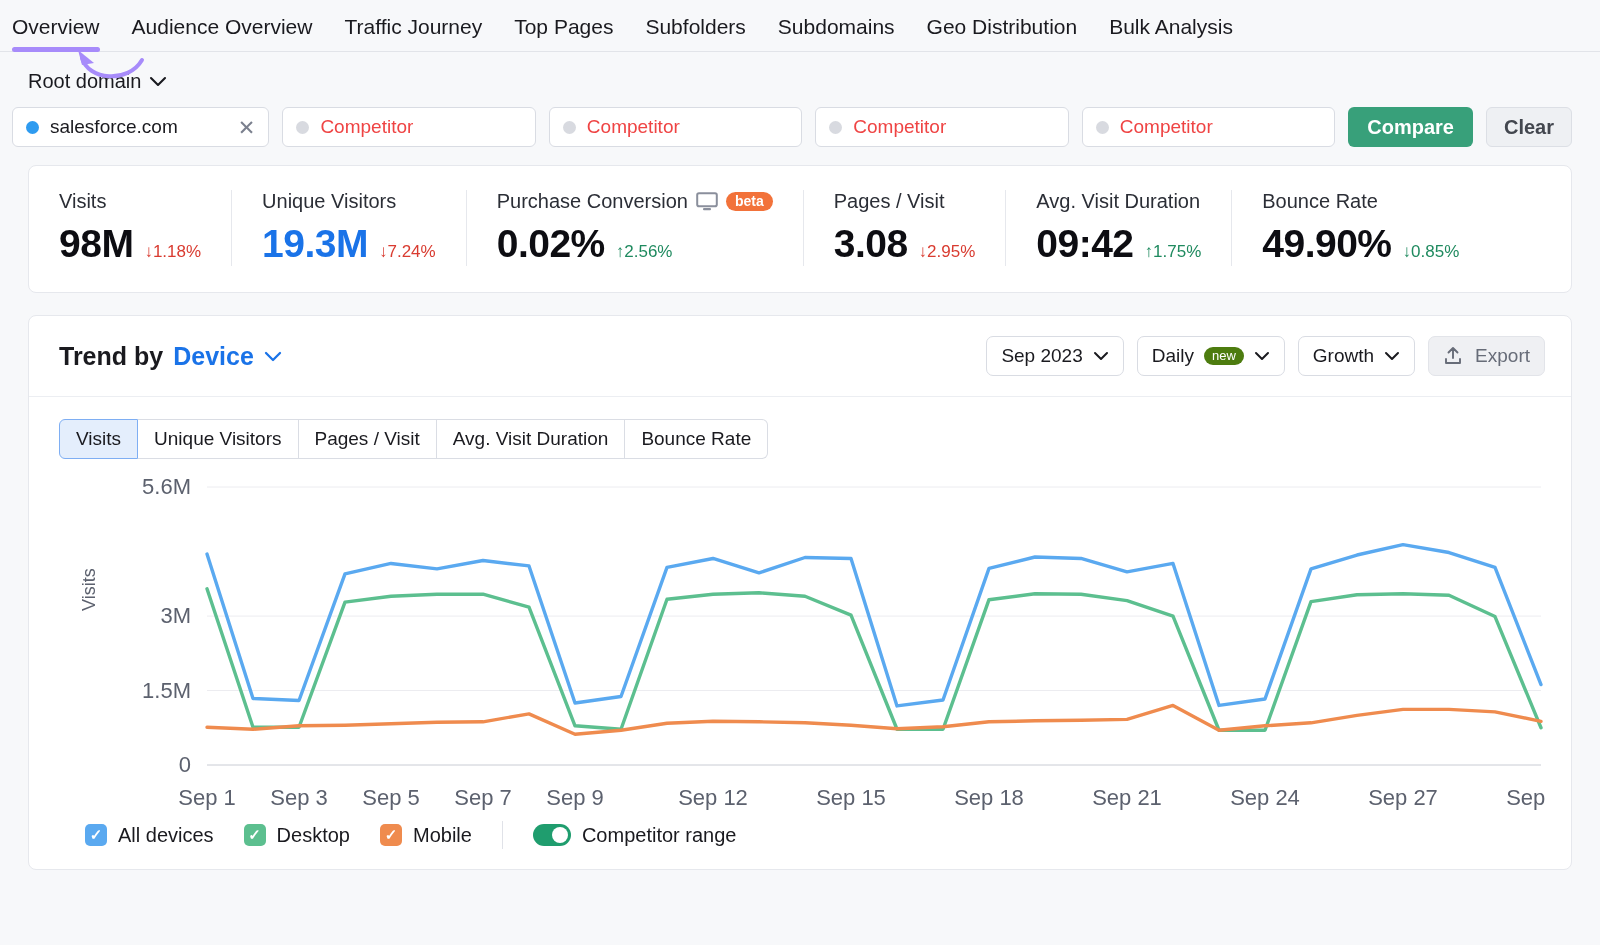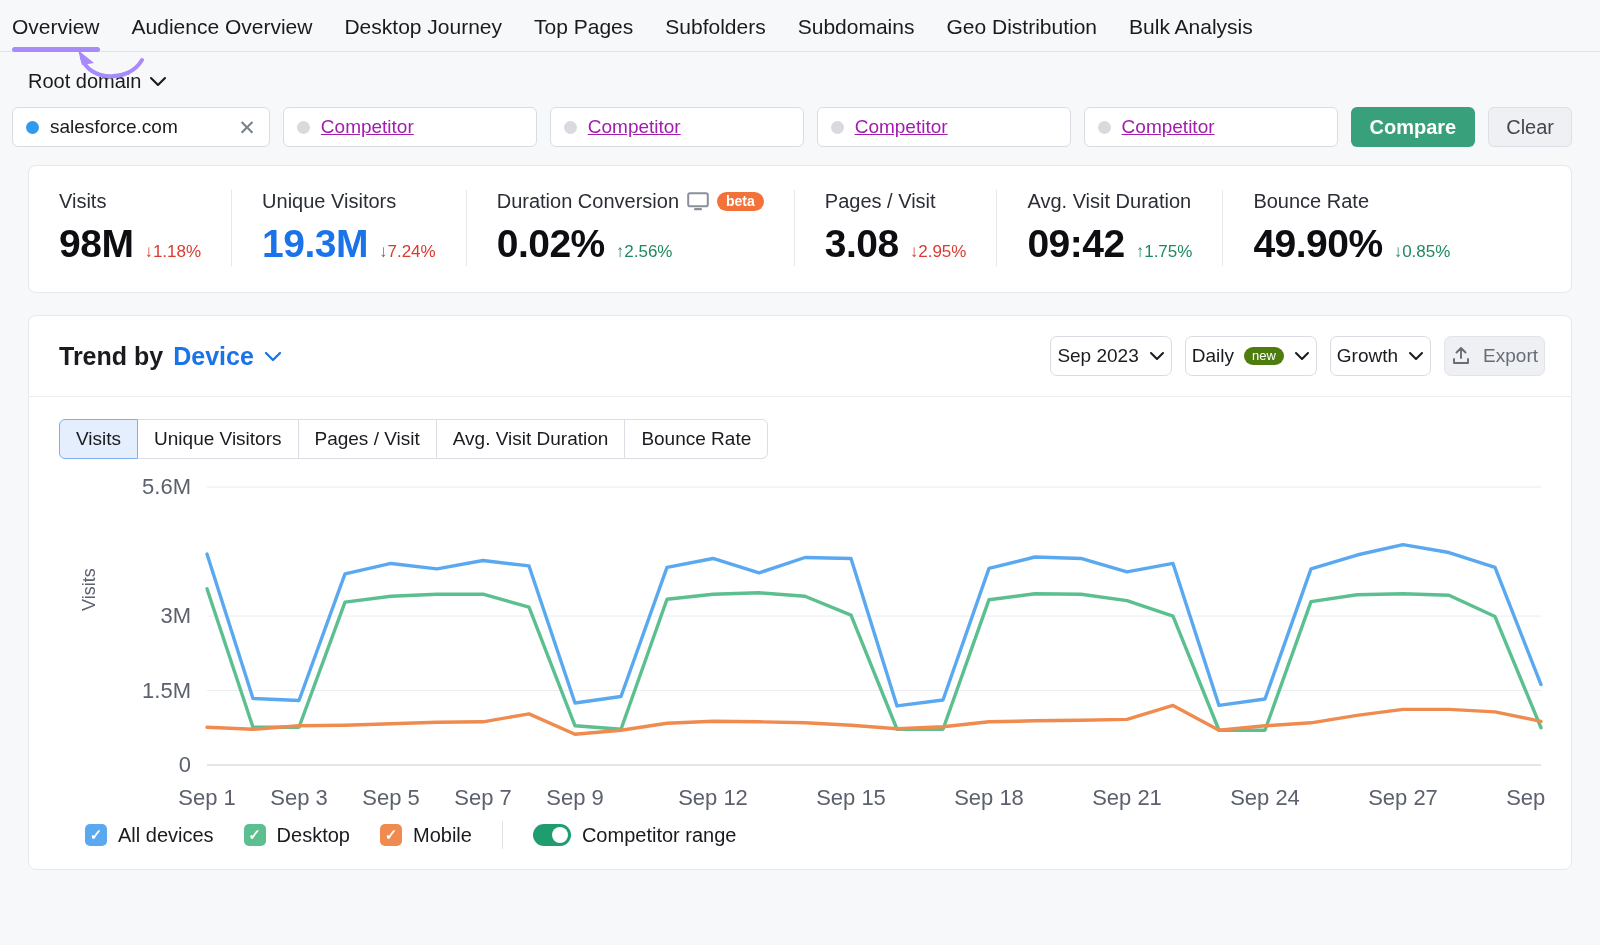--- a/index.html
+++ b/index.html
@@ -68,37 +68,37 @@
     padding: 0 13px;
     gap: 11px;
     cursor: text;
   }
   .compfield.first { width: 262px; }
   .compfield.empty { width: 258px; }
   .dot { width: 13px; height: 13px; border-radius: 50%; flex: 0 0 auto; }
   .dot.filled { background: #2e9bf0; }
   .dot.ghost  { background: #d8dae0; }
   .compval { font-size: 19px; color: #1a1a1f; flex: 1; }
-  .compph  { font-size: 19px; color: #a21caf; flex: 1; text-decoration: underline; }
+  .compph  { font-size: 19px; color: #ef4444; flex: 1; }
   .clear-x {
     font-size: 21px; color: #7b808e; line-height: 1;
     cursor: pointer; padding-left: 4px;
   }
   .btn-compare {
     height: 40px; padding: 0 19px;
     background: #38a07a; color: #fff;
     border: none; border-radius: 6px;
     font-size: 20px; font-weight: bold;
     font-family: inherit; cursor: pointer;
   }
   .btn-clear {
     height: 40px; padding: 0 17px;
     background: #eef0f3; color: #43474f;
     border: 1px solid #dcdfe5; border-radius: 6px;
-    font-size: 20px; font-family: inherit; cursor: pointer;
+    font-size: 20px; font-family: inherit; cursor: pointer; font-weight: bold;
   }
 
   
   .card {
     margin: 18px 28px 0 28px;
     background: #fff;
     border: 1px solid #e6e8ed;
     border-radius: 8px;
   }
   .metrics { display: flex; align-items: stretch; padding: 24px 0 26px 0; }
@@ -137,21 +137,21 @@
     display: flex; align-items: center; justify-content: space-between;
     padding: 20px 26px 20px 30px;
     border-bottom: 1px solid #eceef2;
   }
   .trendtitle { font-size: 25px; font-weight: bold; display:flex; align-items:center; gap:10px; }
   .trendtitle .blue { color: #1a73e8; }
   .ctrls { display: flex; align-items: center; gap: 13px; }
   .ctrl {
     height: 40px; border: 1px solid #d9dce3; border-radius: 7px;
     background: #fff; display: flex; align-items: center; gap: 10px;
-    padding: 0 6px; font-size: 19px; color: #1a1a1f; cursor: pointer;
+    padding: 0 14px; font-size: 19px; color: #1a1a1f; cursor: pointer;
     font-family: inherit;
   }
   .ctrl.export {
     background: #eff0f3; border-color: #e2e4e9; color: #676c78; gap: 12px;
   }
   .badge-new {
     background: #4d7c0f; color: #fff; font-size: 13px; font-weight: normal;
     border-radius: 9px; padding: 2px 8px 3px 8px; line-height: 1;
   }
 
@@ -201,21 +201,21 @@
     content: ""; position: absolute; top: 3px; right: 3px;
     width: 16px; height: 16px; border-radius: 50%; background: #fff;
   }
 </style>
 </head>
 <body>
 
 <div class="tabbar">
   <div class="tab active"><span>Overview</span></div>
   <div class="tab"><span>Audience Overview</span></div>
-  <div class="tab"><span>Desktop Journey</span></div>
+  <div class="tab"><span>Traffic Journey</span></div>
   <div class="tab"><span>Top Pages</span></div>
   <div class="tab"><span>Subfolders</span></div>
   <div class="tab"><span>Subdomains</span></div>
   <div class="tab"><span>Geo Distribution</span></div>
   <div class="tab"><span>Bulk Analysis</span></div>
 
   <svg class="arrow-annot" viewBox="0 0 78 40">
     <path d="M10 14 C 16 36, 56 40, 70 16" stroke="#a78bfa" stroke-width="4" fill="none" stroke-linecap="round"></path>
     <path d="M6 6 L22 19 L10 21 Z" fill="#a78bfa"></path>
   </svg>
@@ -274,21 +274,21 @@
         <span>Unique Visitors</span>
       </div>
       <div class="metric-row">
         <span class="metric-value blue">19.3M</span>
         <span class="delta down">↓<span>7.24%</span></span>
       </div>
     </div>
 
     <div class="metric">
       <div class="metric-label">
-        <span>Duration Conversion</span>
+        <span>Purchase Conversion</span>
         <svg class="monitor-icon" width="22" height="19" viewBox="0 0 22 19">
           <rect x="1.2" y="1.2" width="19.6" height="13" rx="1.8" fill="none" stroke="#8a8f9c" stroke-width="2"></rect>
           <rect x="7" y="16" width="8" height="2.2" rx="1" fill="#8a8f9c"></rect>
         </svg>
         <span class="badge-beta">beta</span>
       </div>
       <div class="metric-row">
         <span class="metric-value">0.02%</span>
         <span class="delta up">↑<span>2.56%</span></span>
       </div>

